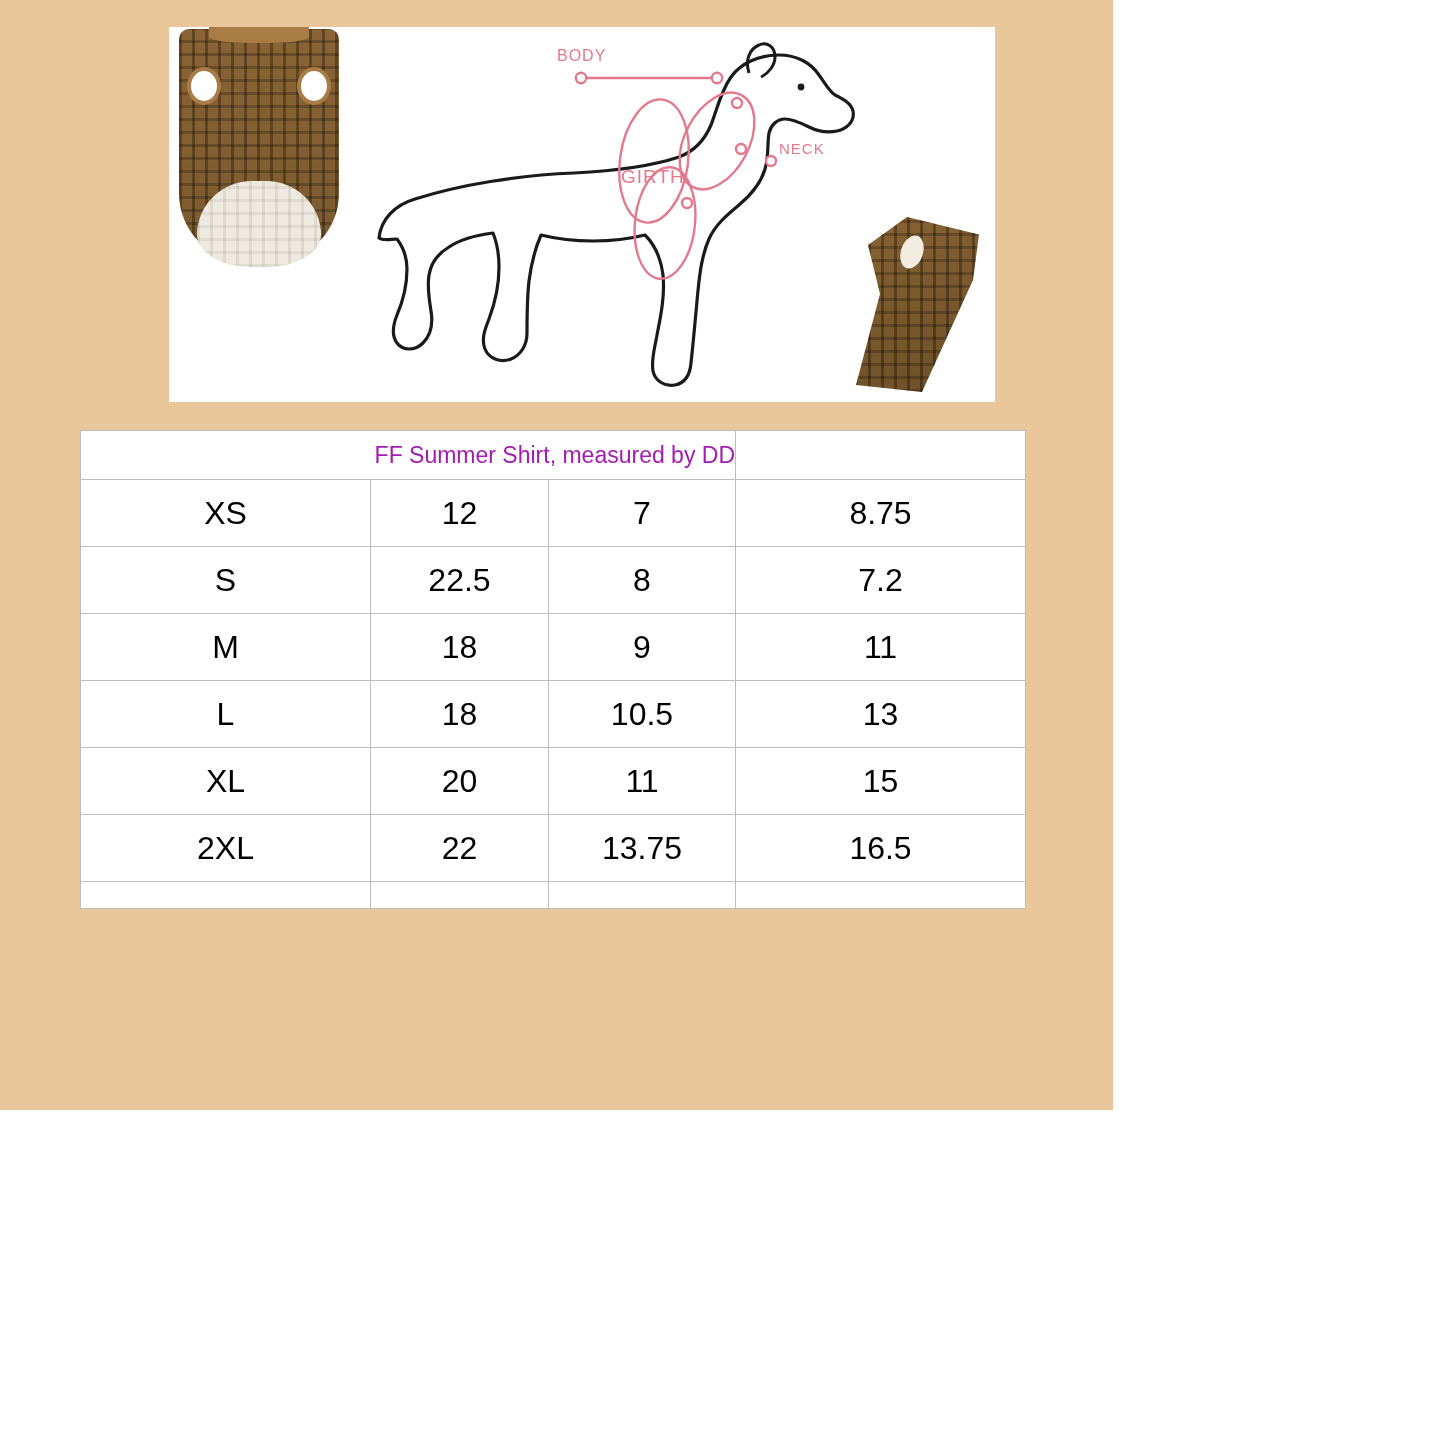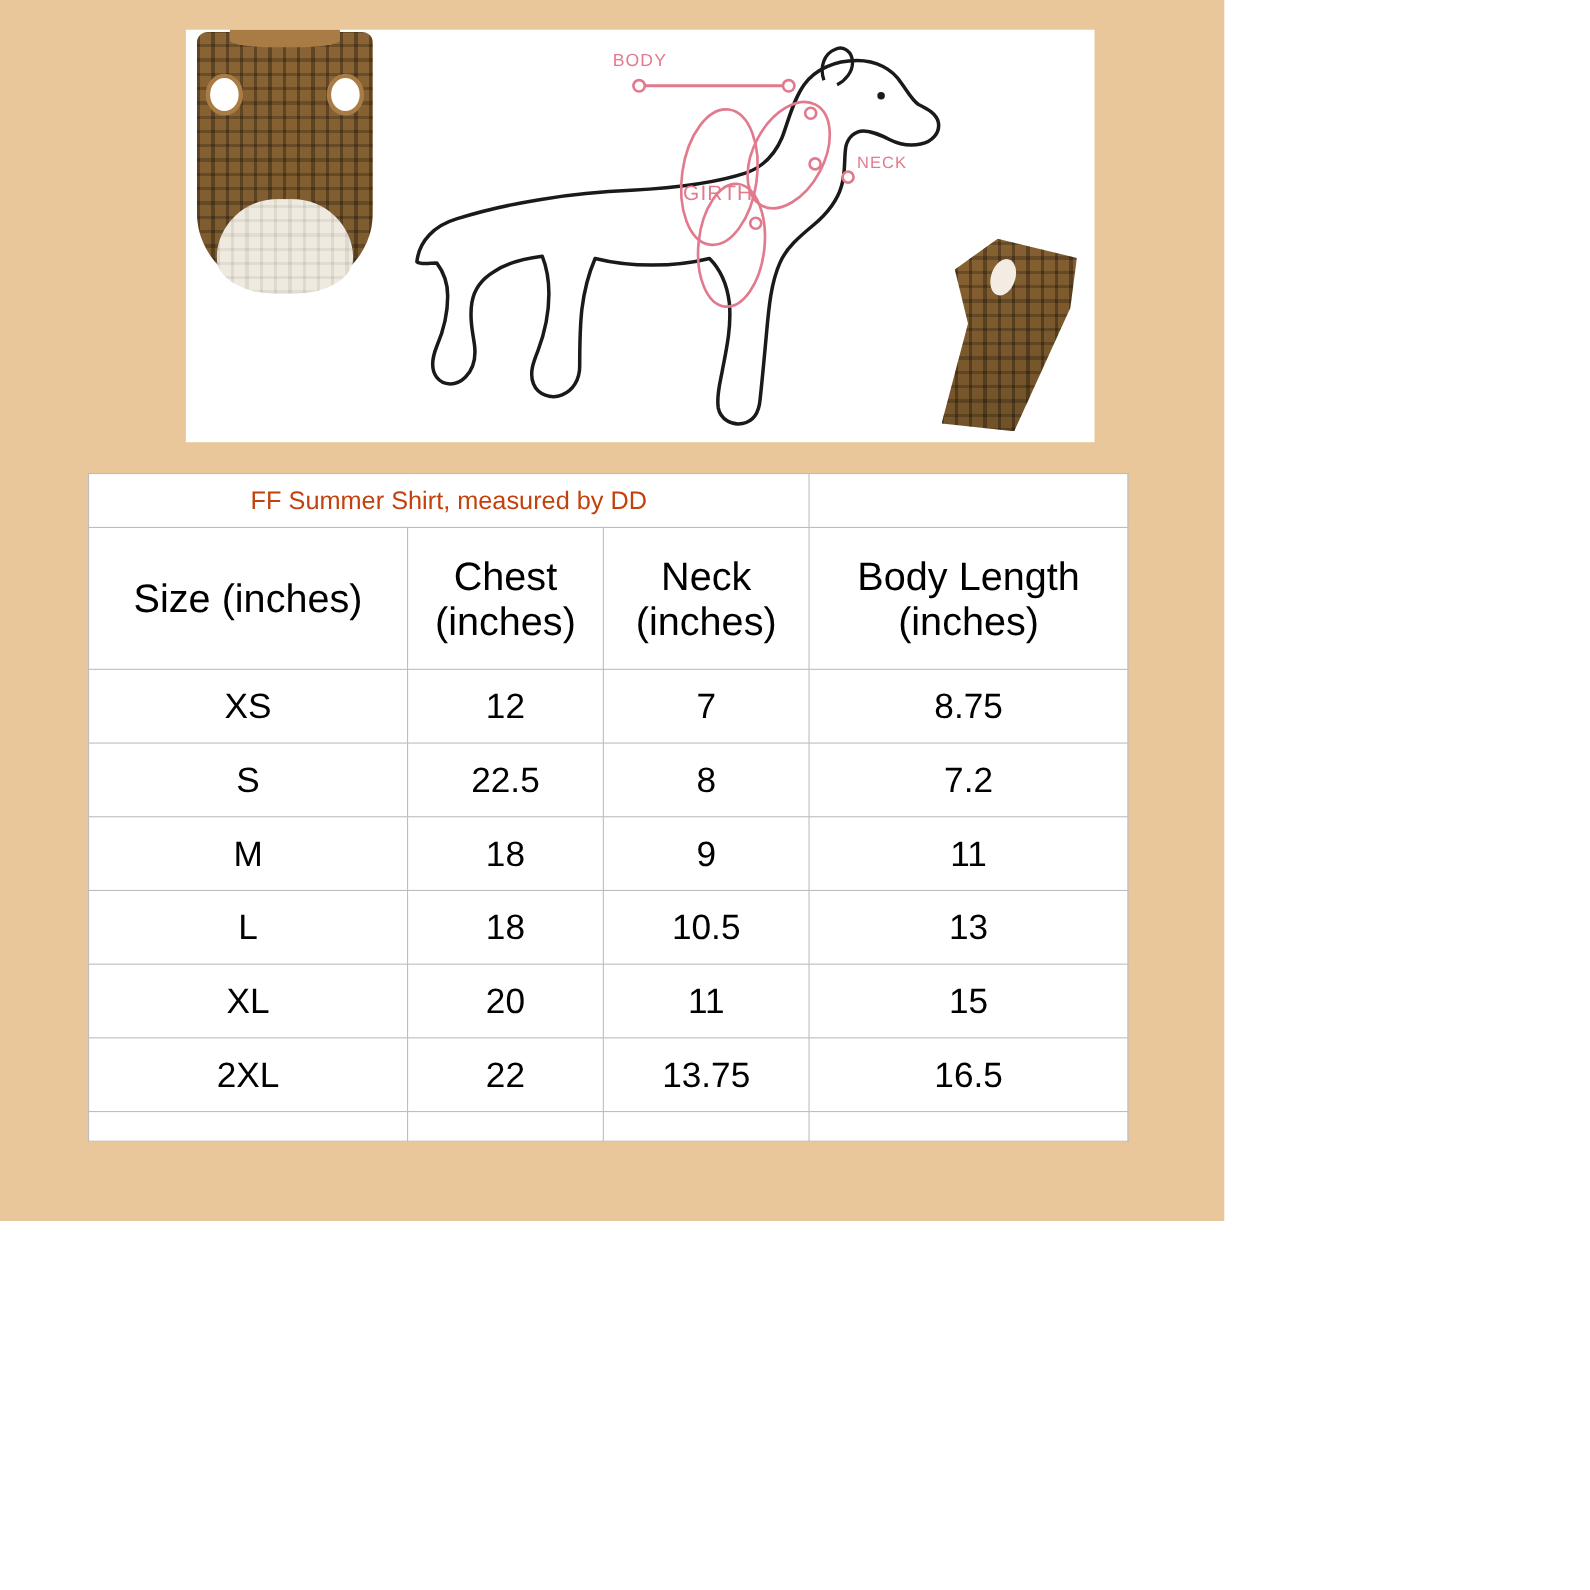--- a/index.html
+++ b/index.html
@@ -147,23 +147,23 @@
   }
   table.size-table td {
     border: 1px solid #bdbdbd;
     padding: 0;
     vertical-align: middle;
     font-family: "Liberation Sans", sans-serif;
   }
   .title-row td {
     height: 48px;
     font-size: 23px;
-    color: #c2410c;
+    color: #a21caf;
     padding-left: 16px;
-    text-align: center;
+    text-align: right;
   }
   .title-row td.blank-right { border-left: 1px solid #bdbdbd; }
   .head-row td {
     height: 128px;
     font-size: 36px;
     color: #000000;
     text-align: center;
     border: 3px solid #000000;
     line-height: 1.15;
   }
@@ -260,37 +260,20 @@
         <col class="col-size">
           <col class="col-chest">
           <col class="col-neck">
           <col class="col-body">
       </colgroup>
       <tbody>
         <tr class="title-row">
           <td colspan="3">FF Summer Shirt, measured by DD</td>
           <td class="blank-right"></td>
         </tr>
-        <tr class="head-row">
-          <td>
-            <span>Size (inches)</span>
-          </td>
-          <td>
-            <div>Chest</div>
-            <div>(inches)</div>
-          </td>
-          <td>
-            <div>Neck</div>
-            <div>(inches)</div>
-          </td>
-          <td>
-            <div>Body Length</div>
-            <div>(inches)</div>
-          </td>
-        </tr>
 
         <tr class="data-row">
           <td>XS</td>
           <td>12</td>
           <td>7</td>
           <td>8.75</td>
         </tr>
         <tr class="data-row">
           <td>S</td>
           <td>22.5</td>

